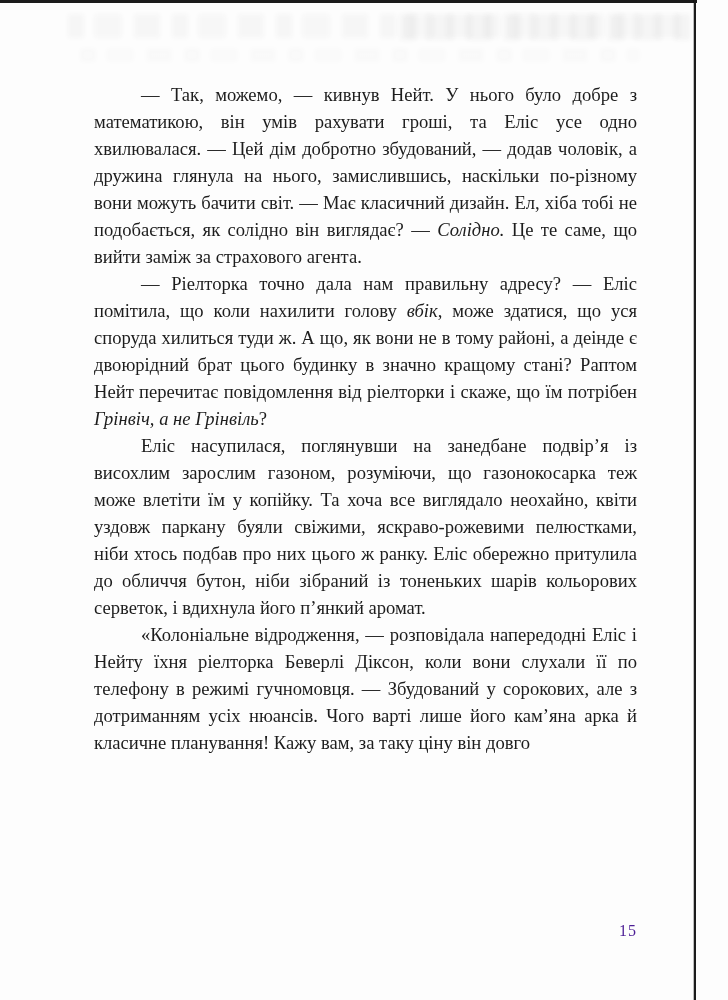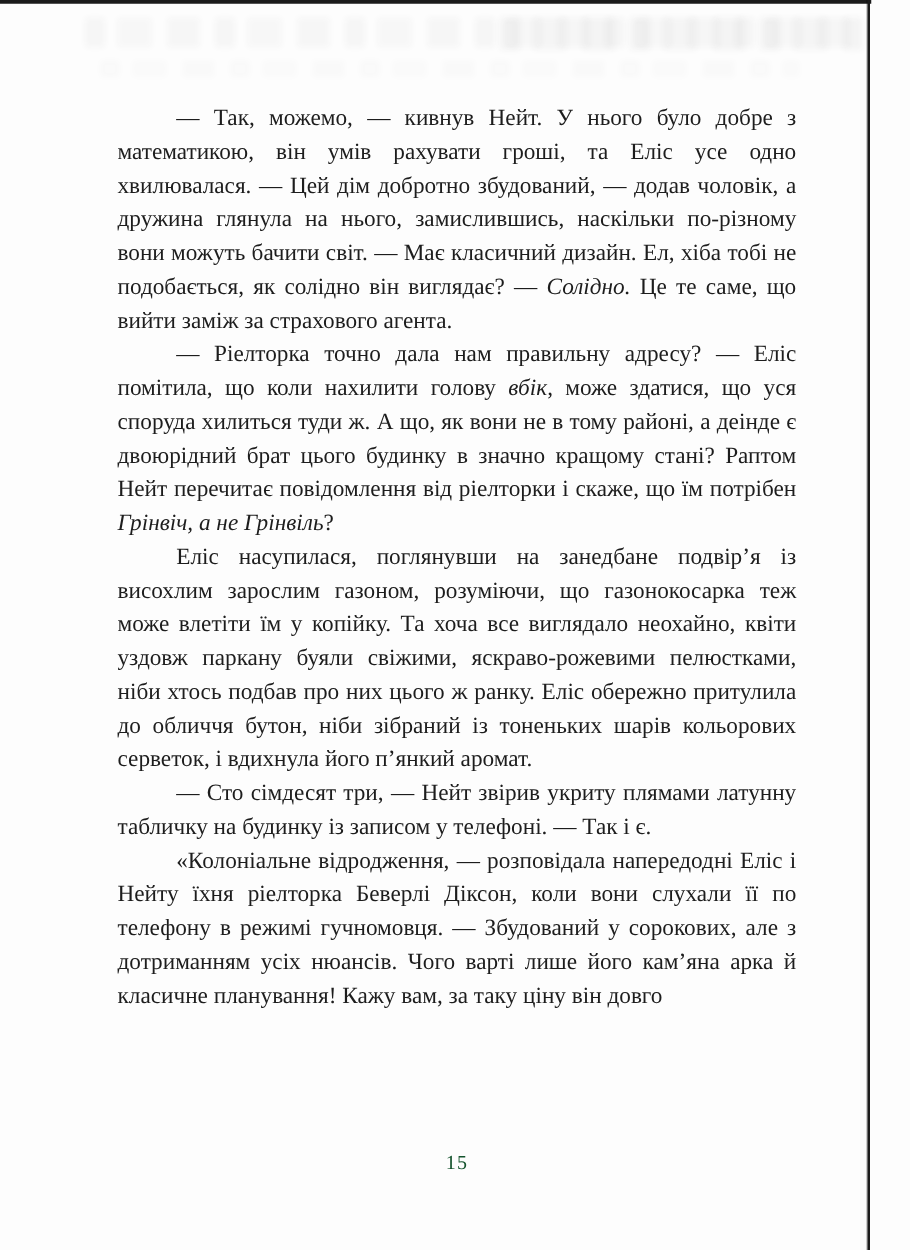--- a/index.html
+++ b/index.html
@@ -56,39 +56,38 @@
   .text-block p {
     margin: 0;
     padding: 0;
     text-indent: 47px;
   }
   .it { font-style: italic; }
   .page-number {
     position: absolute;
     left: 94px; top: 922px;
     width: 543px;
-    text-align: center;
+    text-align: right;
     font-size: 16px;
     letter-spacing: 1px;
-    color: #14532d;
+    color: #4c1d95;
   }
 </style>
 </head>
 <body>
 
 <div class="scan-page">
   <div class="scan-edge-top"></div>
   <div class="scan-edge-right"></div>
 
   <div class="ghost-row row1"></div>
   <div class="ghost-row row2"></div>
   <div class="ghost-row row3"></div>
 
   <div class="text-block">
       <p><span>— Так, можемо, — кивнув Нейт. У нього було добре з математикою, він умів рахувати гроші, та Еліс усе одно хвилювалася. — Цей дім добротно збудований, — додав чоловік, а дружина глянула на нього, замислившись, наскільки по-різному вони можуть бачити світ. — Має класичний дизайн. Ел, хіба тобі не подобається, як солідно він виглядає? — </span><span class="it">Солідно.</span><span> Це те саме, що вийти заміж за страхового агента.</span></p>
       <p><span>— Ріелторка точно дала нам правильну адресу? — Еліс помітила, що коли нахилити голову </span><span class="it">вбік</span><span>, може здатися, що уся споруда хилиться туди ж. А що, як вони не в тому районі, а деінде є двоюрідний брат цього будинку в значно кращому стані? Раптом Нейт перечитає повідомлення від ріелторки і скаже, що їм потрібен </span><span class="it">Грінвіч, а не Грінвіль</span><span>?</span></p>
       <p><span>Еліс насупилася, поглянувши на занедбане подвір’я із висохлим зарослим газоном, розуміючи, що газонокосарка теж може влетіти їм у копійку. Та хоча все виглядало неохайно, квіти уздовж паркану буяли свіжими, яскраво-рожевими пелюстками, ніби хтось подбав про них цього ж ранку. Еліс обережно притулила до обличчя бутон, ніби зібраний із тоненьких шарів кольорових серветок, і вдихнула його п’янкий аромат.</span></p>
-      <p><span>— Сто сімдесят три, — Нейт звірив укриту плямами латунну табличку на будинку із записом у телефоні. — Так і є.</span></p>
       <p><span>«Колоніальне відродження, — розповідала напередодні Еліс і Нейту їхня ріелторка Беверлі Діксон, коли вони слухали її по телефону в режимі гучномовця. — Збудований у сорокових, але з дотриманням усіх нюансів. Чого варті лише його кам’яна арка й класичне планування! Кажу вам, за таку ціну він довго</span></p>
     </div>
 
   <div class="page-number">15</div>
 </div>
 
 </body></html>

